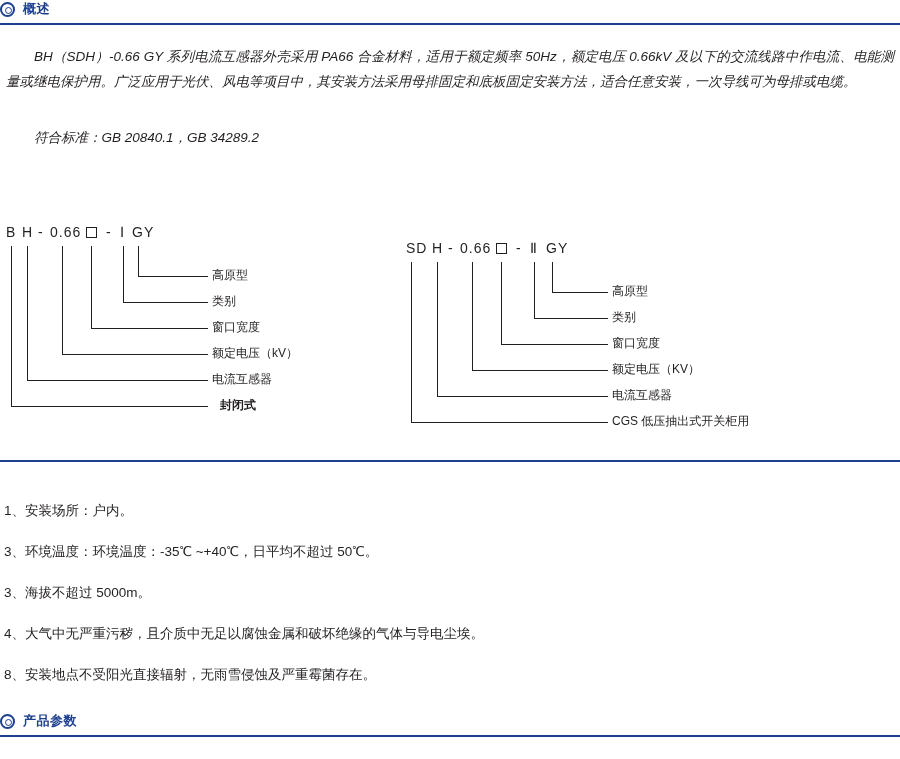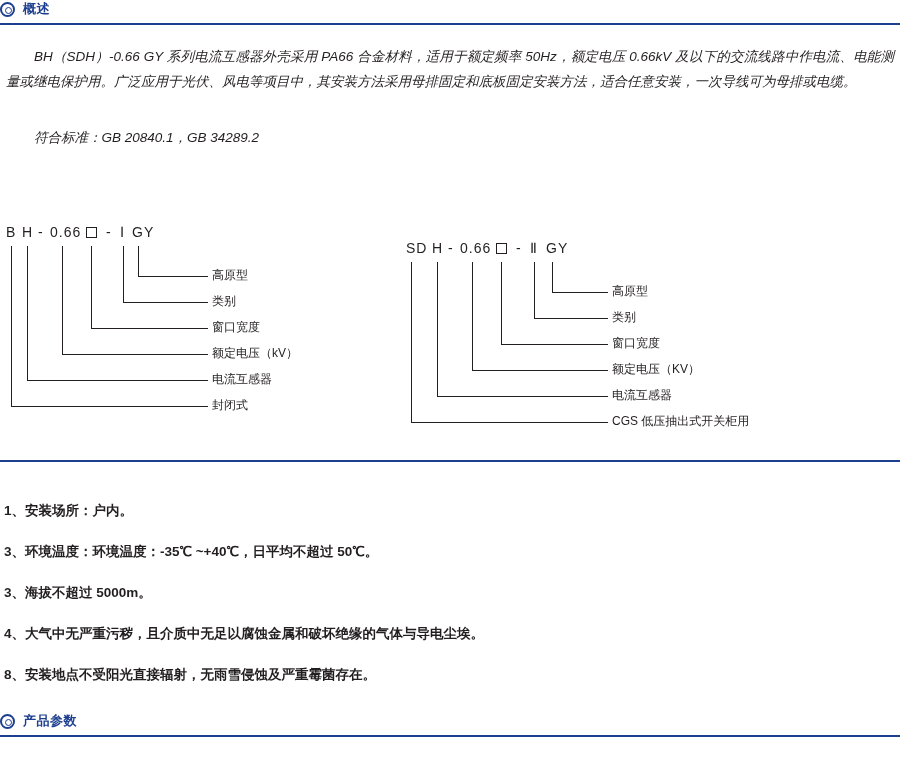--- a/index.html
+++ b/index.html
@@ -91,21 +91,21 @@
   .hline { position: absolute; height: 1px; background: #231f20; }
   .sqbox {
     position: absolute;
     width: 11px; height: 11px;
     border: 1px solid #231f20;
   }
 
   
   #sec-cond { left: 0; top: 455px; width: 900px; }
   #sec-cond .rule { width: 900px; }
-  #cond-list { left: 4px; top: 500px; width: 890px; font-weight: bold; }
+  #cond-list { left: 4px; top: 500px; width: 890px; }
   #cond-list .list-item { margin-bottom: 19px; }
 
   
   #sec-param { left: 0; top: 712px; width: 768px; }
   #sec-param .rule { width: 900px; }
 </style>
 </head>
 <body>
 
 <div class="page">
@@ -149,21 +149,21 @@
     <div class="vline" style="left:62px; top:28px; height:108px;"></div>
     <div class="hline" style="left:62px; top:136px; width:146px;"></div>
     <div class="dlabel" style="left:212px; top:127px;">额定电压（kV）</div>
 
     <div class="vline" style="left:27px; top:28px; height:134px;"></div>
     <div class="hline" style="left:27px; top:162px; width:181px;"></div>
     <div class="dlabel" style="left:212px; top:153px;">电流互感器</div>
 
     <div class="vline" style="left:11px; top:28px; height:160px;"></div>
     <div class="hline" style="left:11px; top:188px; width:197px;"></div>
-    <div class="dlabel" style="left:212px; top:179px;">封闭式</div>
+    <div class="dlabel" style="left:220px; top:179px;font-weight:bold;">封闭式</div>
   </div>
 
   <div class="diagram" id="diagram-right" style="left:400px;top:234px;width:500px;height:220px;">
 
     <div class="code" style="left:6px;  top:6px;">SD</div>
     <div class="code" style="left:32px; top:6px;">H</div>
     <div class="code" style="left:48px; top:6px;">-</div>
     <div class="code" style="left:60px; top:6px;">0.66</div>
     <div class="sqbox" style="left:96px; top:9px;"></div>
     <div class="code" style="left:116px;top:6px;">-</div>

